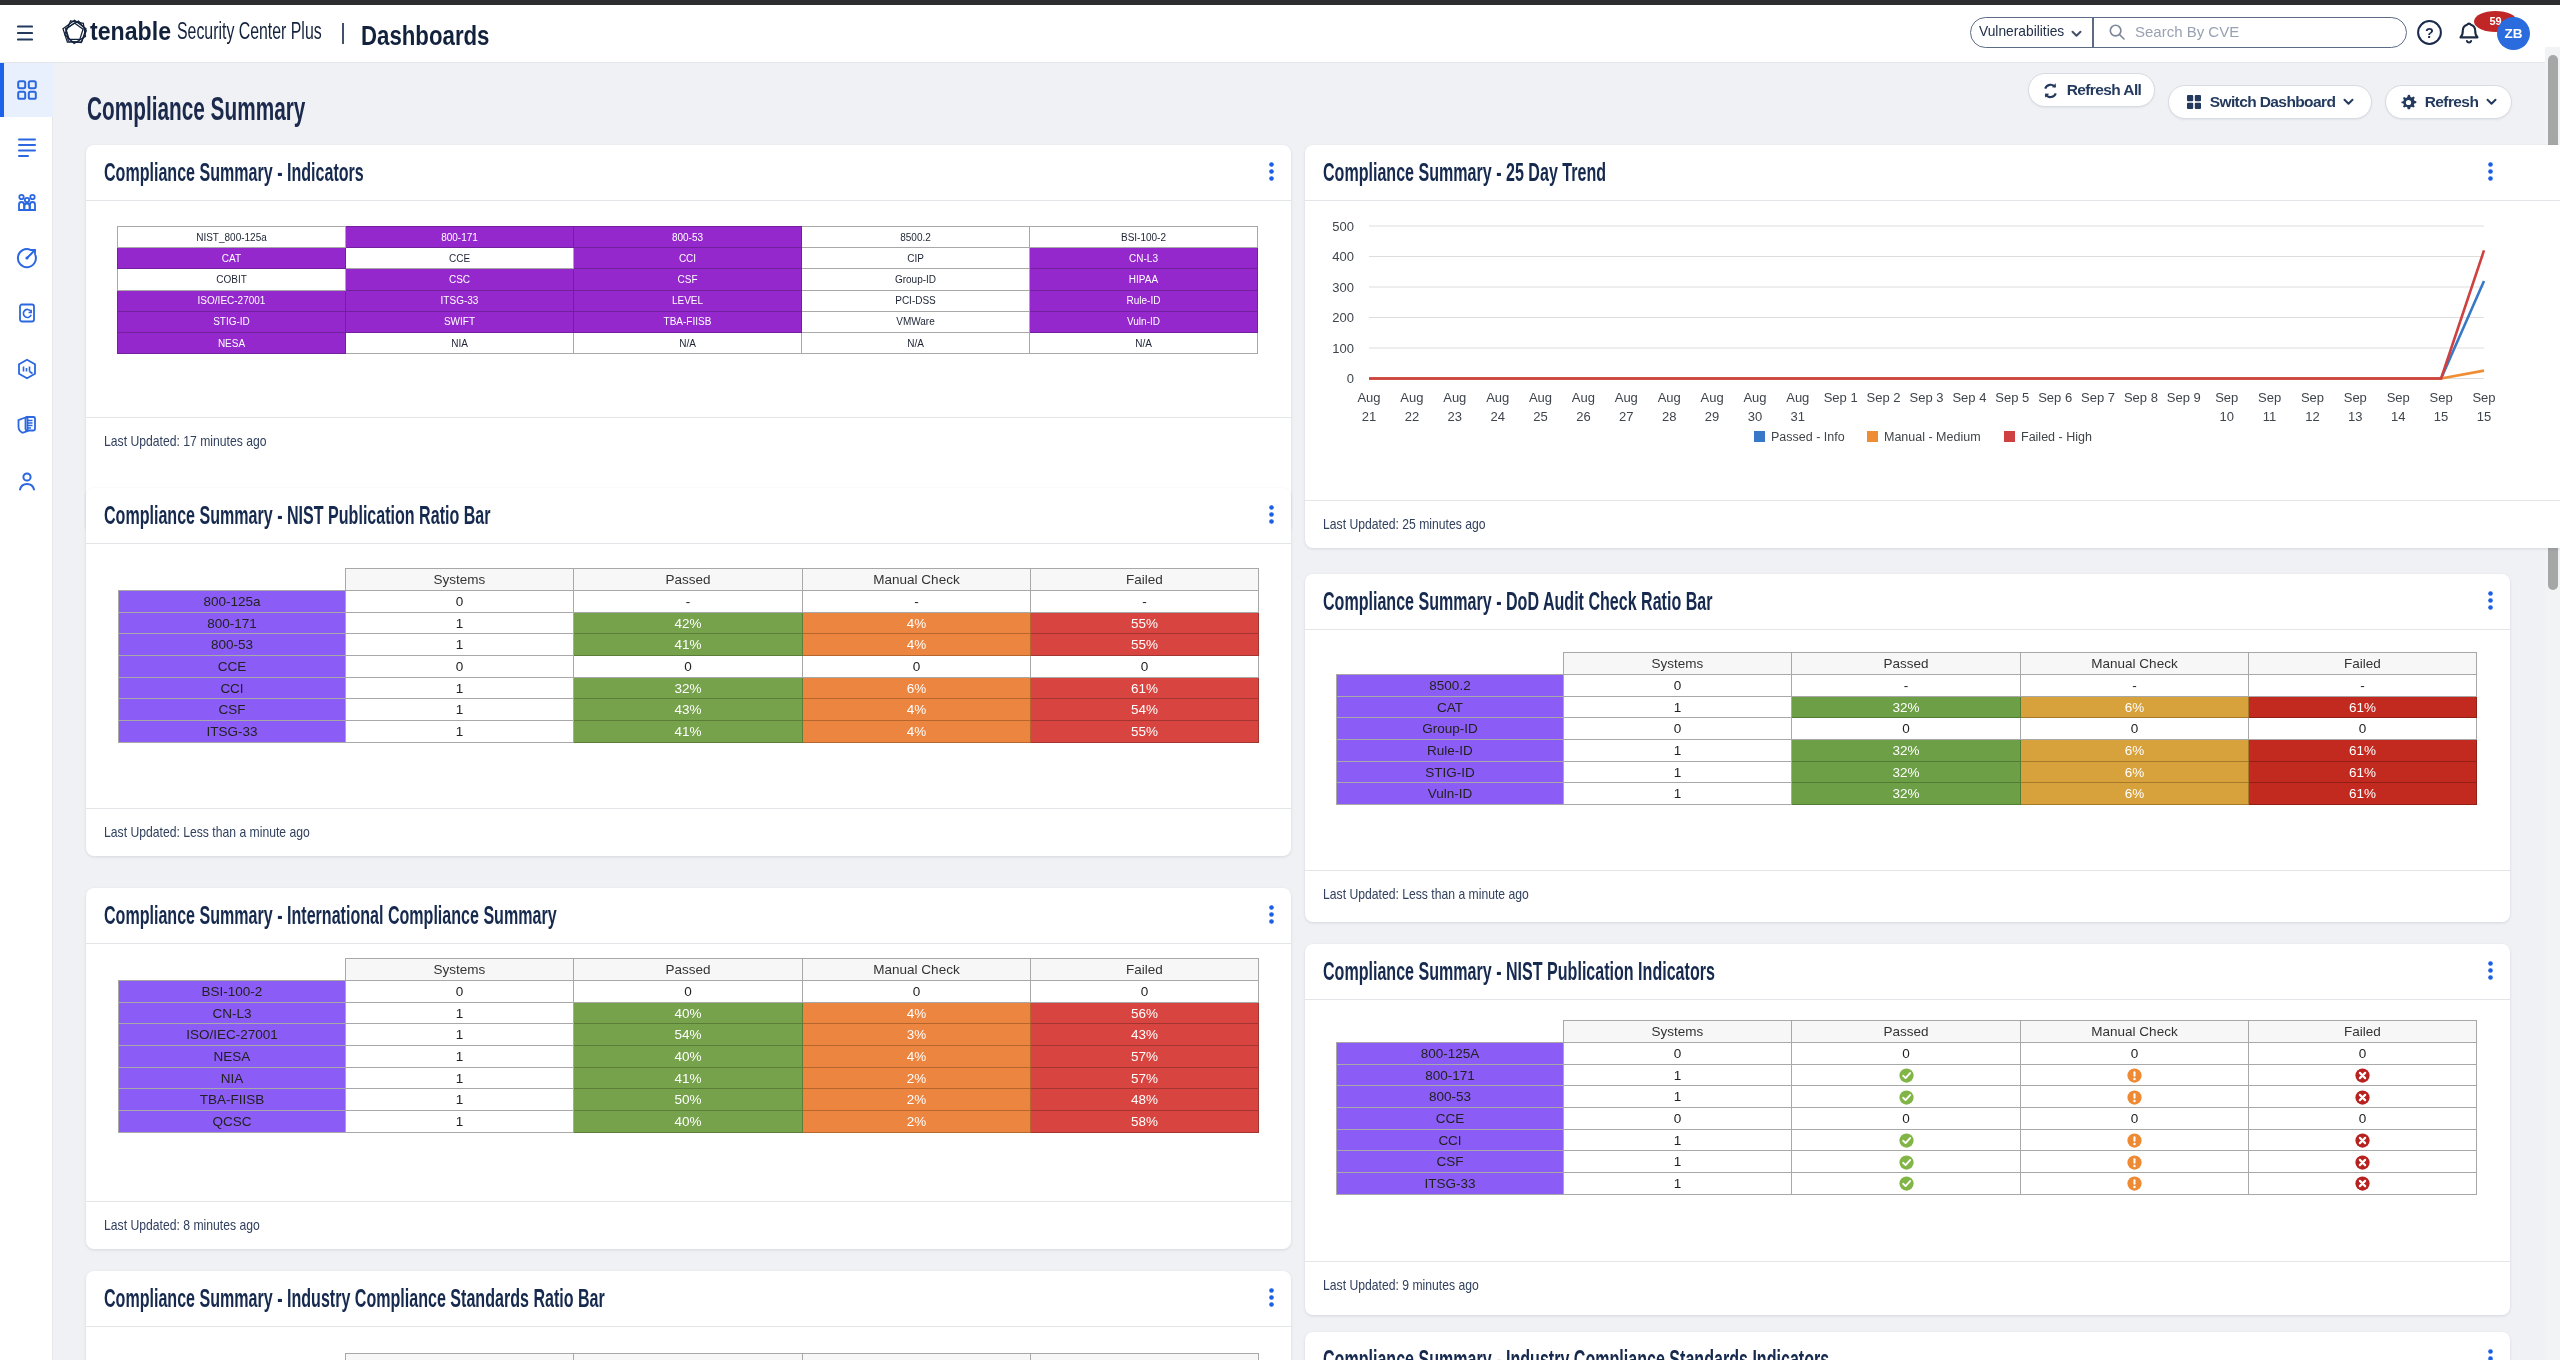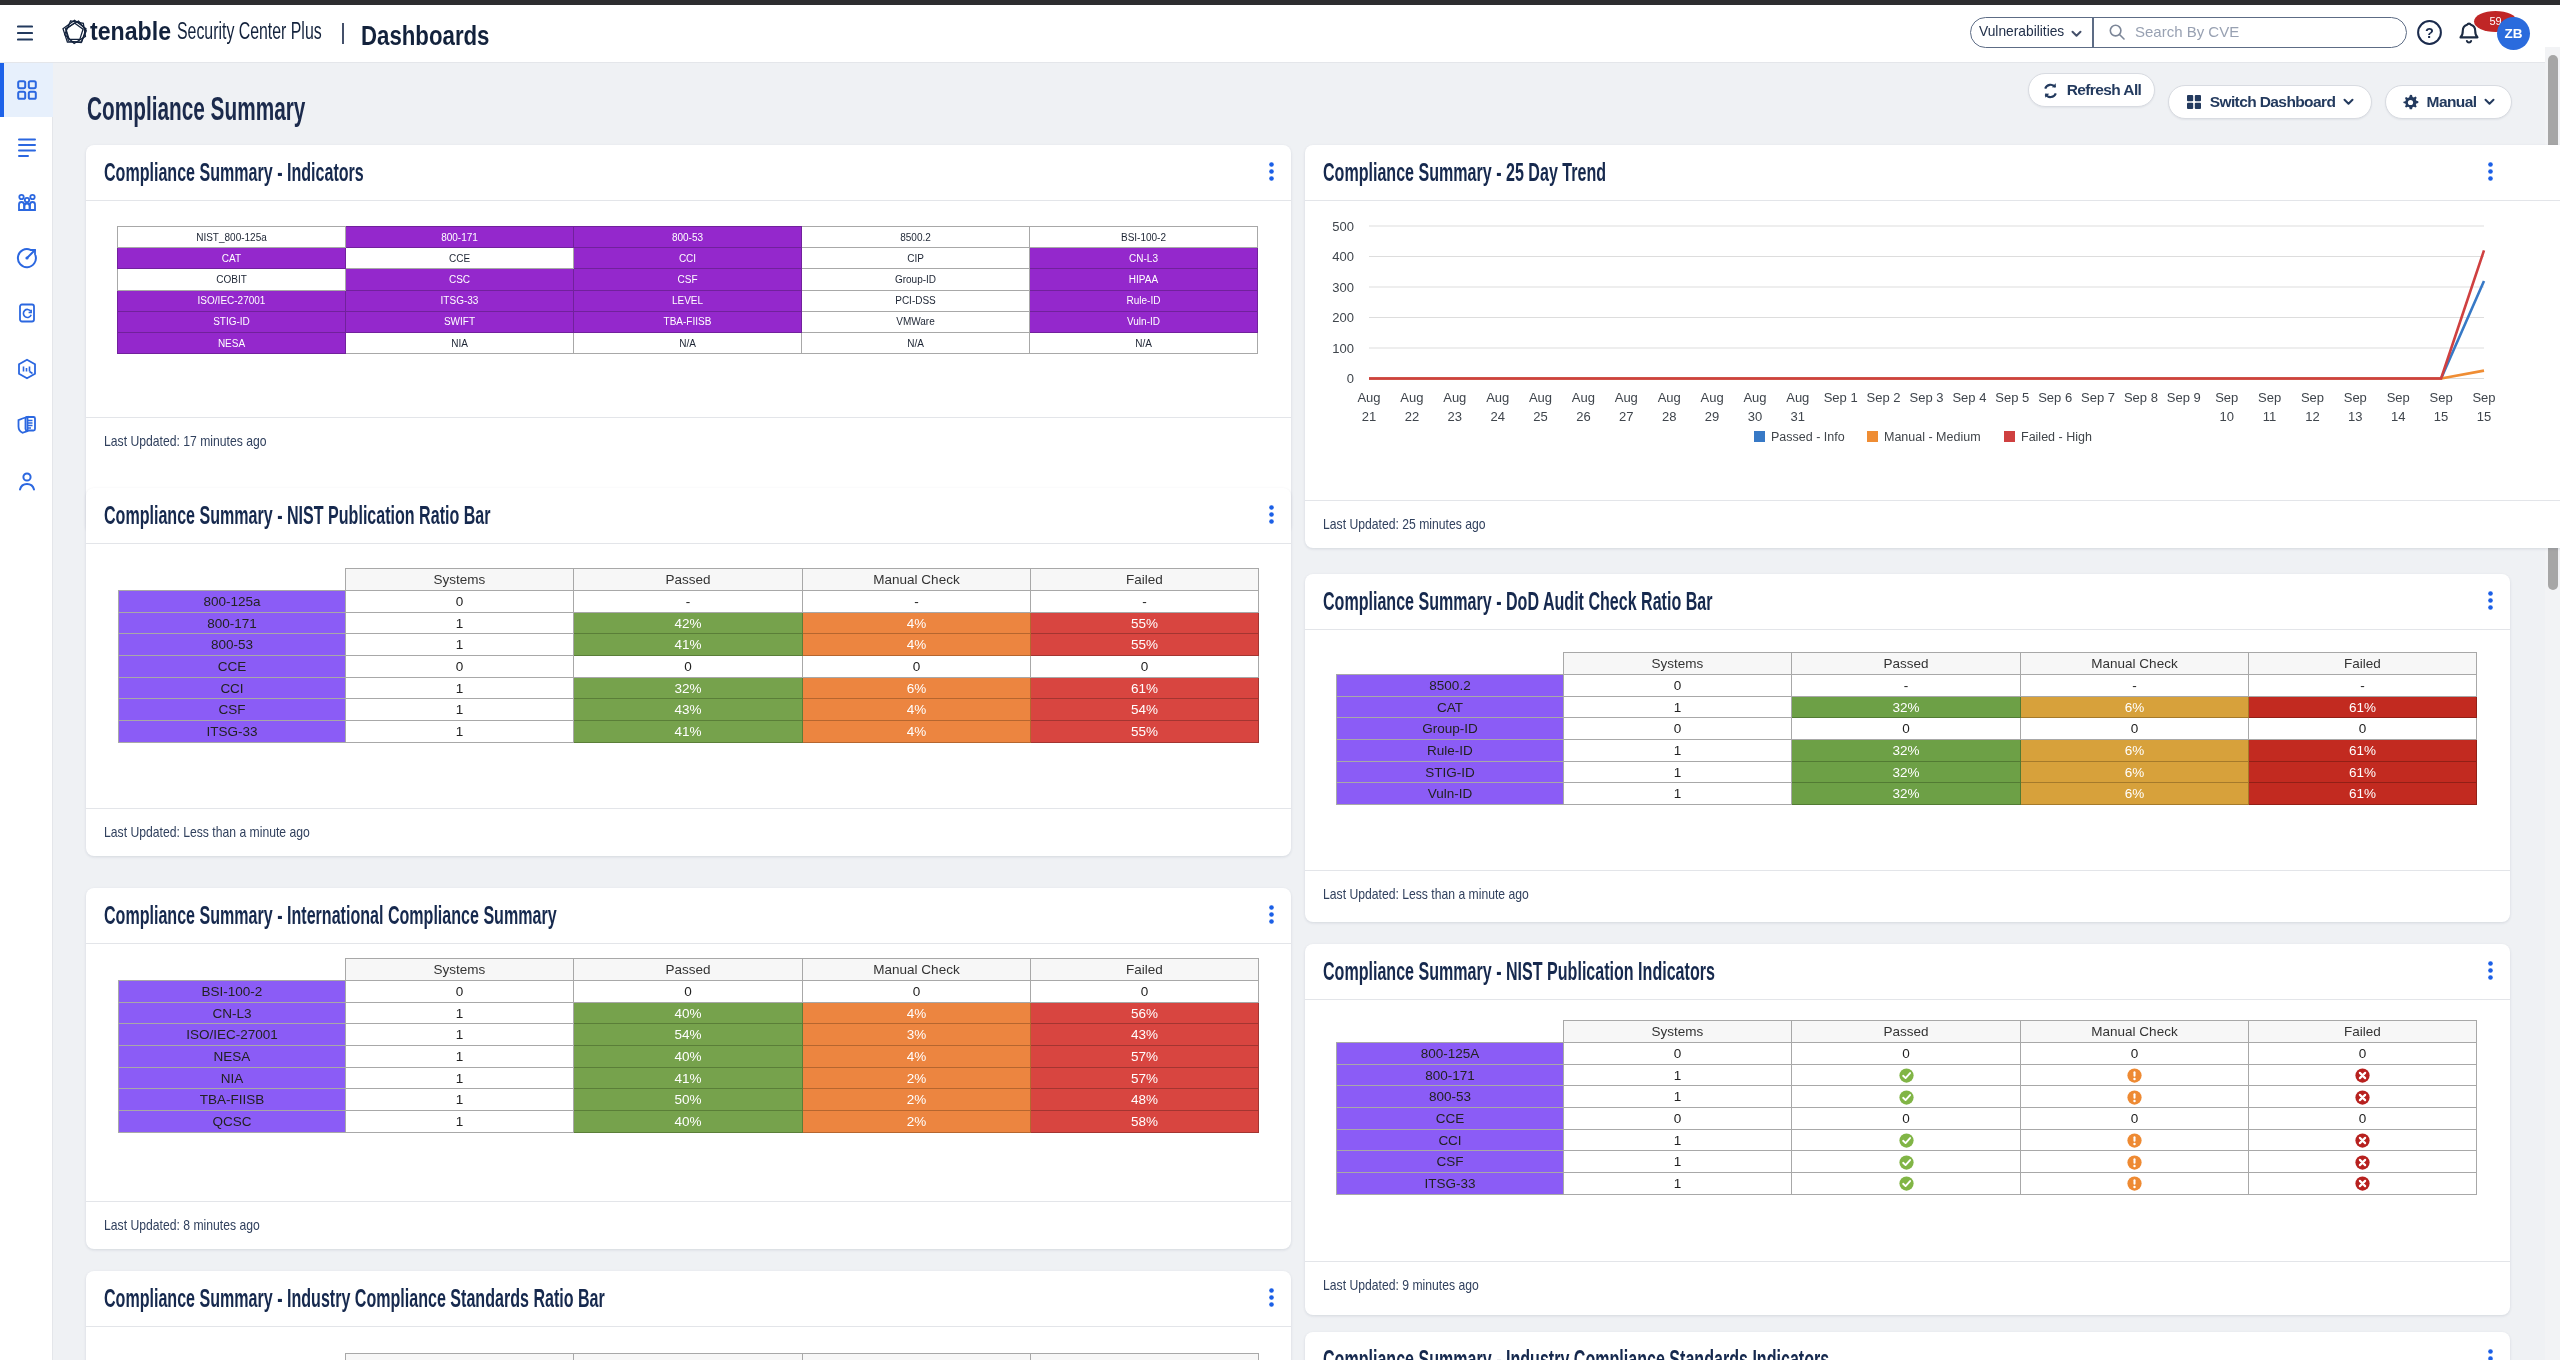--- a/index.html
+++ b/index.html
@@ -60,21 +60,21 @@
 <div style="position:absolute;left:2416px;top:19px"><svg width="27" height="27" viewBox="0 0 27 27">
       <circle cx="13.5" cy="13.5" r="11.4" fill="none" stroke="#1b2b4d" stroke-width="2"></circle>
       <text x="13.5" y="18.6" text-anchor="middle" font-size="14.5" font-weight="bold" fill="#1b2b4d" font-family="Liberation Sans">?</text>
     </svg></div>
 <div style="position:absolute;left:2457px;top:21px"><svg width="24" height="24" viewBox="0 0 24 24">
       <g fill="none" stroke="#1c2b42" stroke-width="2.1">
         <path d="M12 2.6c.9 0 1.6.5 1.9 1.2 2.6.8 4.3 3 4.3 5.9 0 4.3 1.2 5.7 2.3 6.7H3.5c1.1-1 2.3-2.4 2.3-6.7 0-2.9 1.7-5.1 4.3-5.9.3-.7 1-1.2 1.9-1.2z" stroke-linejoin="round"></path>
         <path d="M9.9 20a2.2 2.2 0 0 0 4.2 0" stroke-linecap="round"></path>
       </g>
     </svg></div>
-<div style="position:absolute;left:2474px;top:11px;width:43px;height:21px;border-radius:50%;background:#c02626;color:#fff;font-size:11px;font-weight:normal;text-align:center;line-height:21px">59</div>
+<div style="position:absolute;left:2474px;top:11px;width:43px;height:21px;border-radius:50%;background:#c02626;color:#fff;font-size:11px;font-weight:bold;text-align:center;line-height:21px">59</div>
 <div style="position:absolute;left:2497px;top:17px;width:33px;height:33px;border-radius:50%;background:#2a6bdd;color:#fff;font-size:13.5px;font-weight:bold;text-align:center;line-height:33px">ZB</div>
 
 <div style="position:absolute;left:87px;top:92px;font-size:33px;font-weight:bold;color:#1b2a4c;line-height:1;white-space:nowrap;transform:scaleX(0.63);transform-origin:left top">Compliance Summary</div>
 <div class="btn" style="left:2028px;top:73px;width:127px">
     <svg width="17" height="17" viewBox="0 0 17 17">
       <g fill="none" stroke="#233a5e" stroke-width="2.1">
         <path d="M3.2 6.7a5.8 5.8 0 0 1 10-1.8"></path>
         <path d="M13.8 11.3a5.8 5.8 0 0 1-10.3 1.2"></path>
       </g>
       <path d="M13.7 1.3 13.9 5.5 9.8 5.2z" fill="#233a5e"></path>
@@ -94,21 +94,21 @@
     <span>Switch Dashboard</span>
     <svg width="11" height="8" viewBox="0 0 11 8">
       <path d="M1.5 1.8 5.5 5.8 9.5 1.8" fill="none" stroke="#233a5e" stroke-width="2" stroke-linecap="round" stroke-linejoin="round"></path>
     </svg>
   </div>
 <div class="btn" style="left:2385px;top:85px;width:127px">
     <svg width="17" height="17" viewBox="0 0 17 17">
       <path fill="#233a5e" d="M8.5 0.8 10 1l.5 1.9 1.3.6 1.8-.9 1.1 1.1-.9 1.8.6 1.3 1.9.5v1.6l-1.9.5-.6 1.3.9 1.8-1.1 1.1-1.8-.9-1.3.6-.5 1.9H7.7l-.5-1.9-1.3-.6-1.8.9-1.1-1.1.9-1.8-.6-1.3-1.9-.5V7.7l1.9-.5.6-1.3-.9-1.8 1.1-1.1 1.8.9 1.3-.6.5-1.9z"></path>
       <circle cx="8.5" cy="8.5" r="2.6" fill="#fff"></circle>
     </svg>
-    <span>Manual</span>
+    <span>Refresh</span>
     <svg width="11" height="8" viewBox="0 0 11 8">
       <path d="M1.5 1.8 5.5 5.8 9.5 1.8" fill="none" stroke="#233a5e" stroke-width="2" stroke-linecap="round" stroke-linejoin="round"></path>
     </svg>
   </div>
 <div style="position:absolute;left:16px;top:79px;width:22px;height:22px"><svg width="22" height="22" viewBox="0 0 22 22">
       <g fill="none" stroke="#2b67e0" stroke-width="2">
         <rect x="2.2" y="2.2" width="7" height="7" rx="1.6"></rect>
         <rect x="12.8" y="2.2" width="7" height="7" rx="1.6"></rect>
         <rect x="2.2" y="12.8" width="7" height="7" rx="1.6"></rect>
         <rect x="12.8" y="12.8" width="7" height="7" rx="1.6"></rect>

